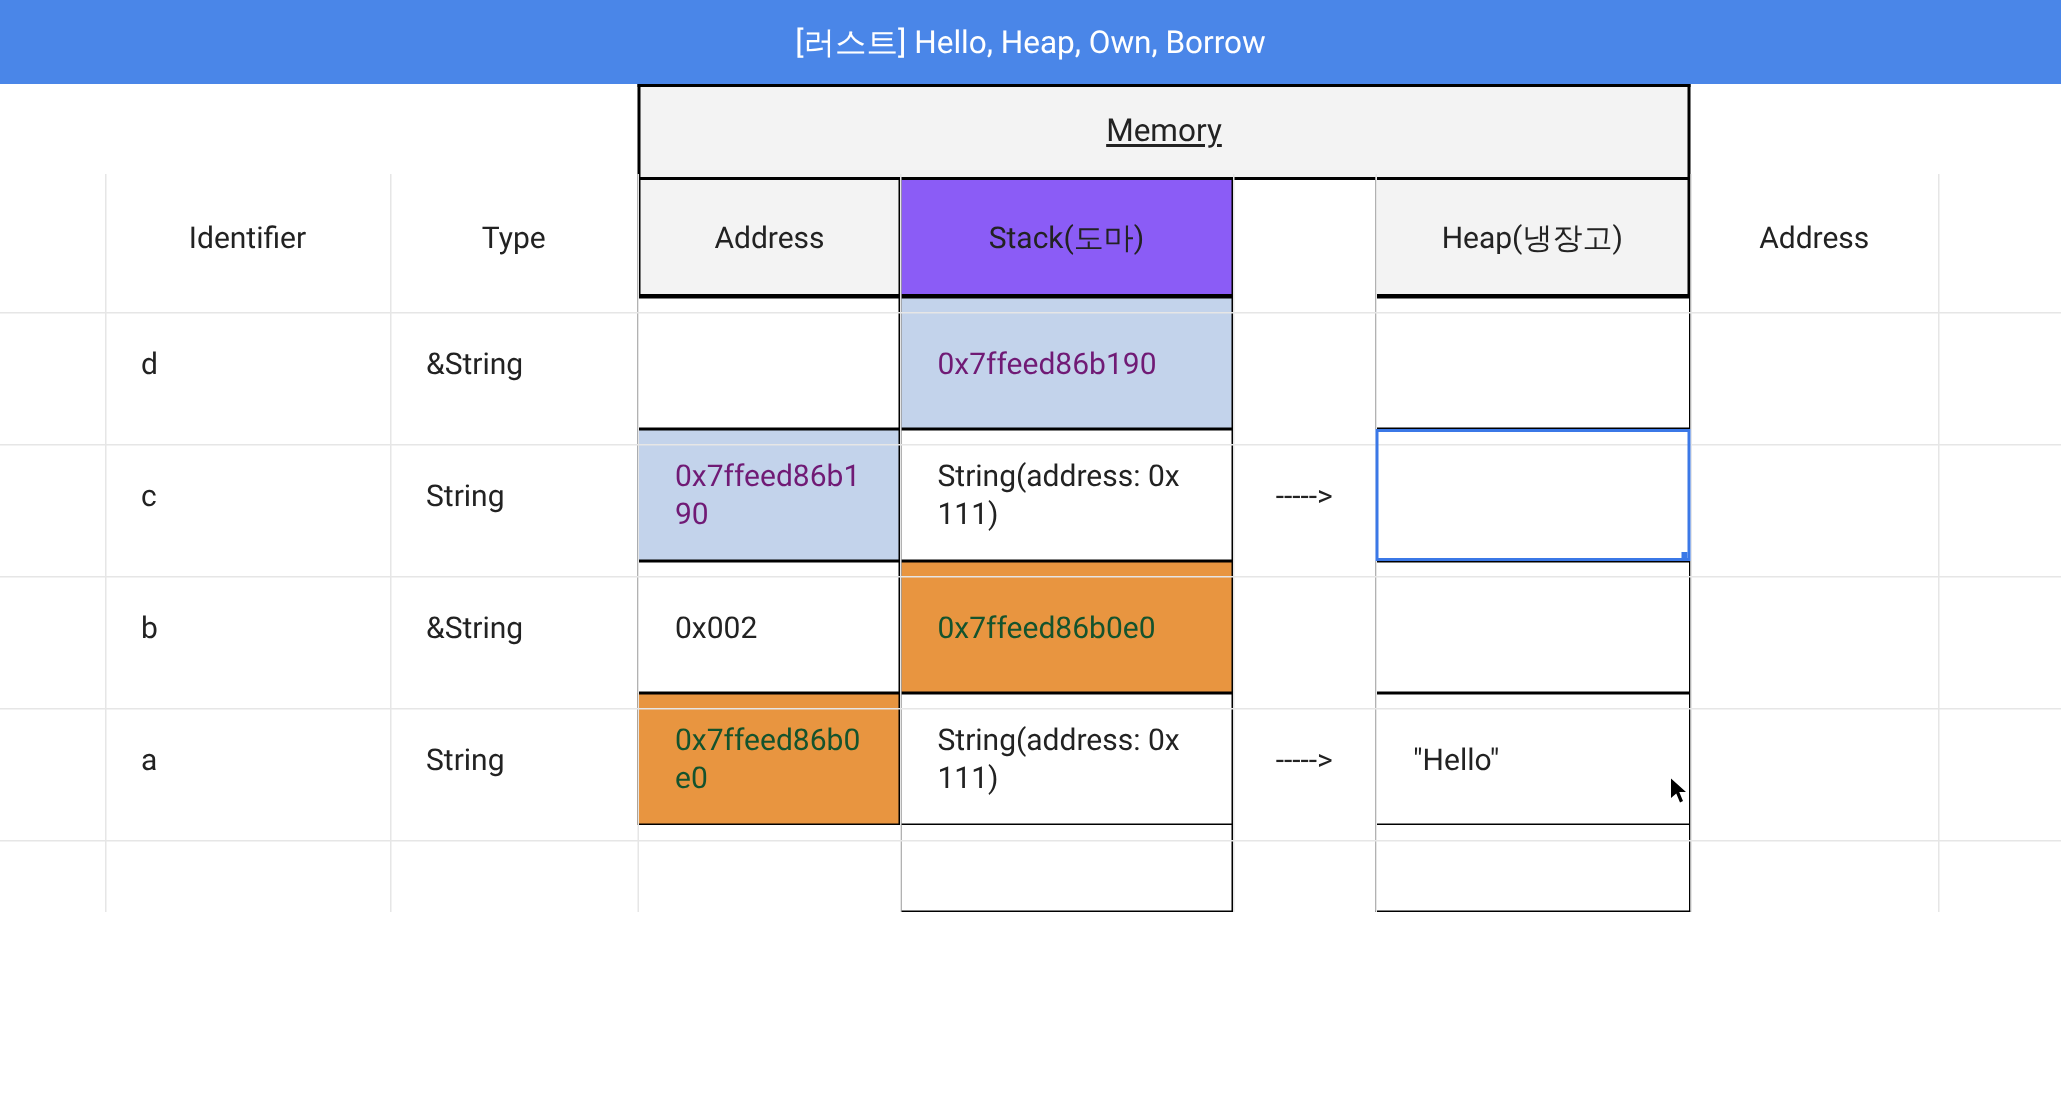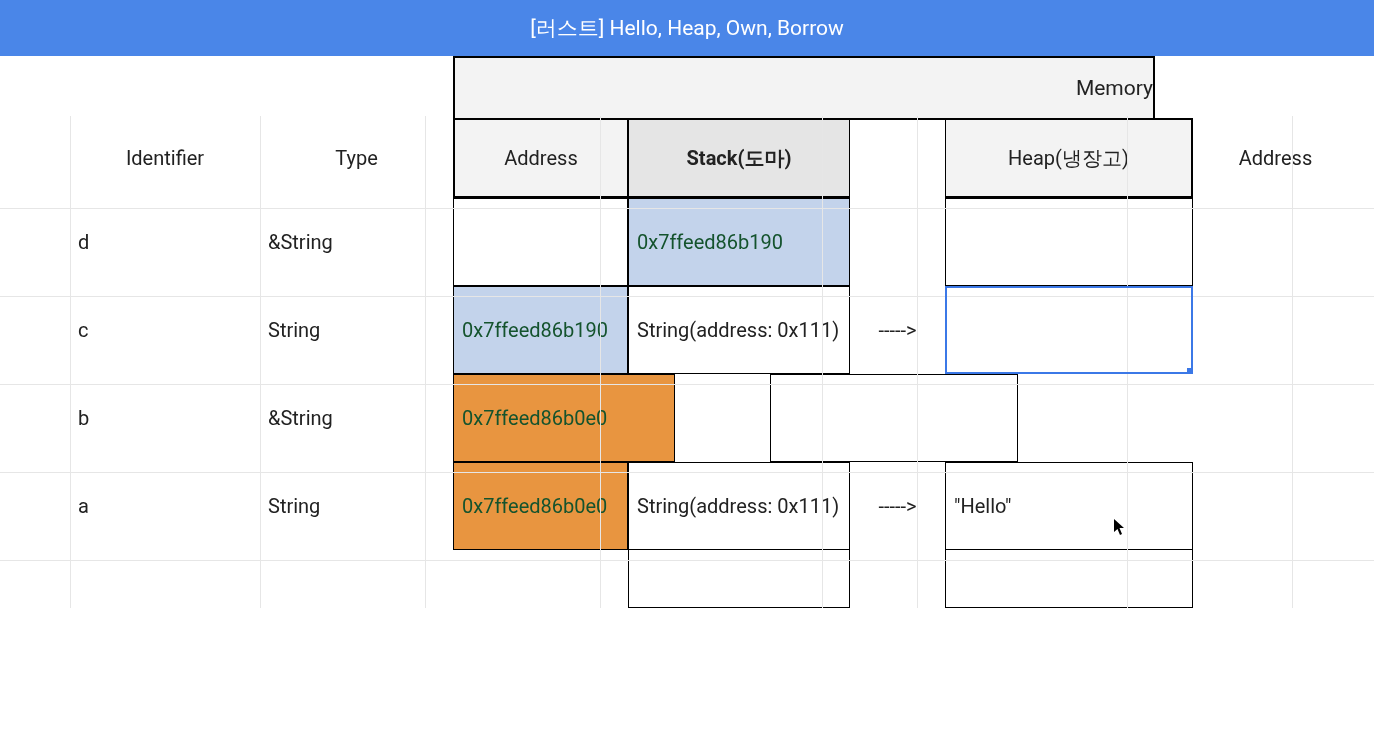--- a/index.html
+++ b/index.html
@@ -21,56 +21,57 @@
     width: 1374px;
     position: relative;
   }
   .gridline-v { position:absolute; top:60px; bottom:0; width:0; border-left:1px solid #e6e6e6; }
   .gridline-h { position:absolute; left:0; right:0; height:0; border-top:1px solid #e6e6e6; }
 
   
   .row { display:flex; align-items:stretch; }
   .c-gutter { width:70px; }
   .c-id     { width:190px; }
-  .c-type   { width:193px; }
+  .c-type   { width:165px; }
   .c-addr   { width:175px; }
   .c-stack  { width:222px; }
   .c-arrow  { width:95px; }
-  .c-heap   { width:248px; }
+  .c-heap   { width:210px; }
   .c-addr2  { width:165px; }
 
   .cell {
     font-size:20px;
-    padding:10px 8px;
+    padding:10px 24px;
     overflow:hidden;
     line-height:1.25;
     word-break:break-all;
   }
   .header-row .cell { text-align:center; }
   .data-row .cell { text-align:left; display:flex; align-items:center; }
   .data-row .cell.center { justify-content:center; }
   .bordered { border:1px solid #000; }
   .borderedLRB { border-left:1px solid #000; border-right:1px solid #000; border-bottom:1px solid #000; }
 
   .memory-title {
     border:2px solid #000;
     border-bottom:none;
     background:#f3f3f3;
-    text-align:right;
+    text-align:center;
     padding:18px 0;
     font-size:21px;
+    text-decoration:underline;
   }
 
   .hdr-addr  { border:2px solid #000; border-right-width:1px; background:#f3f3f3; text-align:center; }
-  .hdr-stack { border:2px solid #000; border-left-width:1px; border-right-width:1px; background:#e5e5e5; text-align:center;font-weight:bold; }
+  .hdr-stack { border:2px solid #000; border-left-width:1px; border-right-width:1px; background:#8b5cf6; text-align:center; }
   .hdr-heap  { border:2px solid #000; border-left-width:1px; background:#f3f3f3; text-align:center; }
   .hdr-arrow { border-top:2px solid #000; }
 
   .orange { background:#e89540; color:#14532d; }
-  .blue   { background:#c3d3eb; color:#14532d; }
+  .blue   { background:#c3d3eb; color:#701a75; }
 
   .sel { border:2px solid #3b78e7 !important; position:relative; }
   .sel::after {
     content:"";
     position:absolute; right:-4px; bottom:-4px;
     width:8px; height:8px; background:#3b78e7;
   }
 
   .cursor {
     position:absolute;
@@ -148,20 +149,21 @@
       <div class="cell c-addr bordered blue">0x7ffeed86b190</div>
       <div class="cell c-stack bordered ">String(address: 0x111)</div>
       <div class="cell c-arrow center ">-----&gt;</div>
       <div class="cell c-heap bordered sel"></div>
       <div class="cell c-addr2 "></div>
     </div>
     <div class="row data-row rowH">
       <div class="cell c-gutter "></div>
       <div class="cell c-id ">b</div>
       <div class="cell c-type ">&amp;String</div>
+      <div class="cell c-addr bordered ">0x002</div>
       <div class="cell c-stack bordered orange">0x7ffeed86b0e0</div>
       <div class="cell c-arrow center "></div>
       <div class="cell c-heap bordered "></div>
       <div class="cell c-addr2 "></div>
     </div>
     <div class="row data-row rowH">
       <div class="cell c-gutter "></div>
       <div class="cell c-id ">a</div>
       <div class="cell c-type ">String</div>
       <div class="cell c-addr bordered orange">0x7ffeed86b0e0</div>

